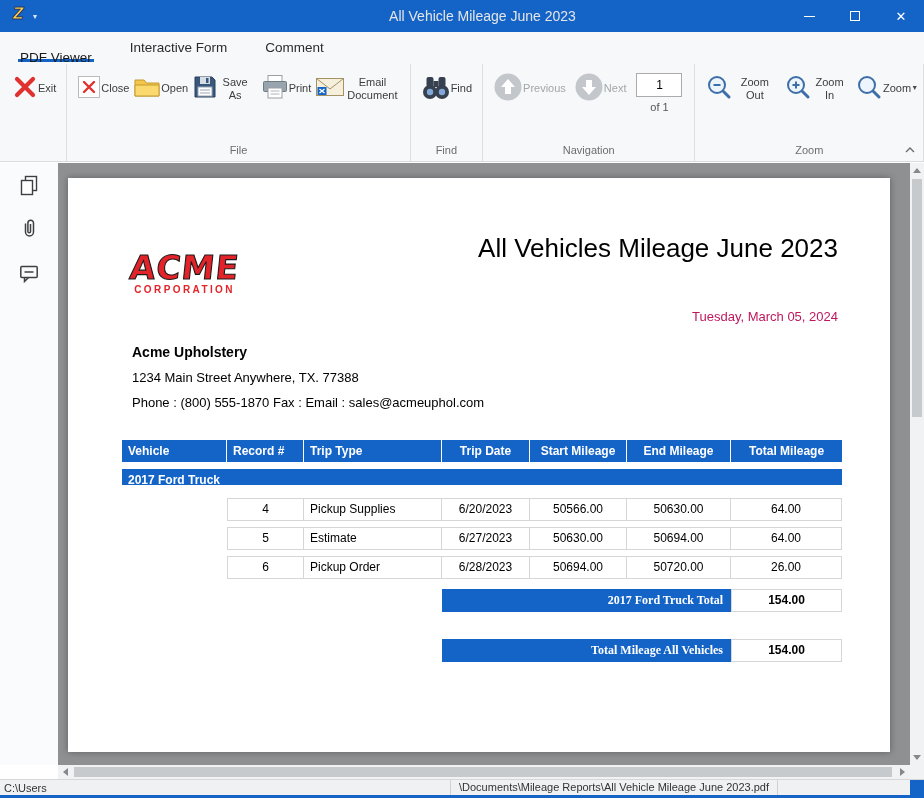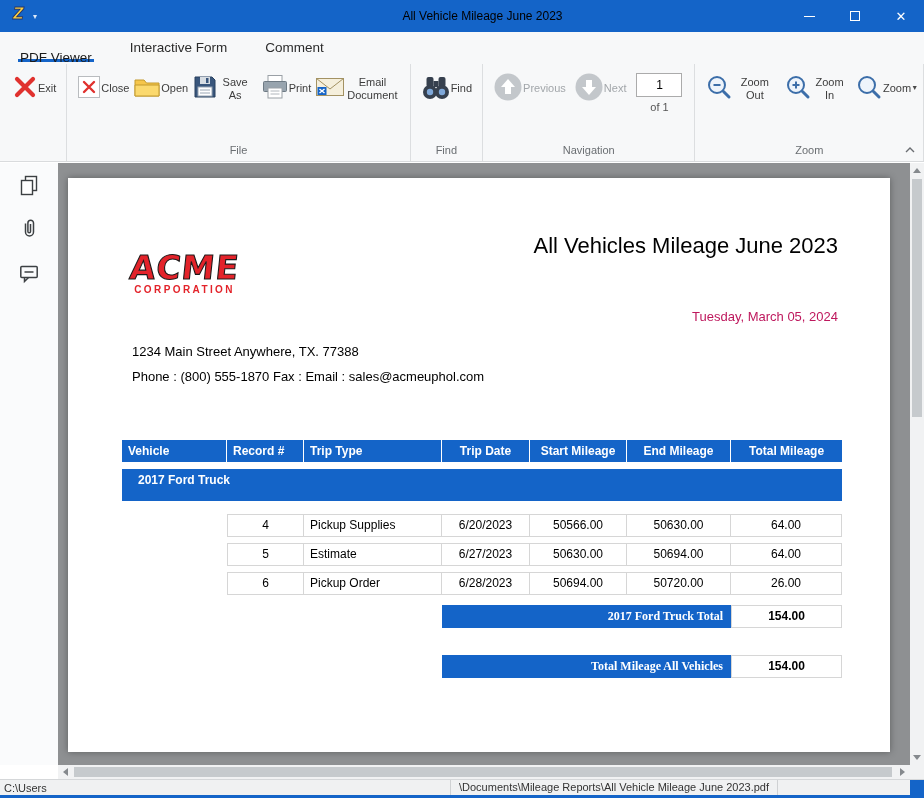--- a/index.html
+++ b/index.html
@@ -3,21 +3,21 @@
 <meta charset="utf-8">
 <style>
   * { margin:0; padding:0; box-sizing:border-box; }
   html,body { width:924px; height:798px; }
   body { font-family:"Liberation Sans", sans-serif; position:relative; background:#fff; overflow:hidden; }
 
   
   .titlebar { position:absolute; left:0; top:0; width:924px; height:32px; background:#1464c8; display:flex; align-items:center; }
   .titlebar-left { display:flex; align-items:center; gap:5px; padding-left:10px; z-index:2; }
   .app-caret { font-size:8px; color:#dce8f8; }
-  .win-title { position:absolute; left:0; right:0; text-align:center; font-size:12px; color:#000000;margin-left:41px; }
+  .win-title { position:absolute; left:0; right:0; text-align:center; font-size:14px; color:#e5e5e5;margin-left:41px; }
   .win-controls { margin-left:auto; display:flex; height:32px; z-index:2; }
   .winbtn { width:46px; display:flex; align-items:center; justify-content:center; color:#fff; font-size:13px; }
   .minbar { width:11px; height:1px; background:#fff; display:inline-block; }
   .maxbox { width:10px; height:10px; border:1px solid #fff; display:inline-block; }
 
   
   .tabrow { position:absolute; top:32px; left:0; width:924px; height:30px; background:#f7f8f9; display:flex; padding-left:18px; }
   .tab { display:flex; align-items:center; padding:3px 2px 0 2px; margin-right:34px; font-size:13.5px; color:#2b2b2b; border-bottom:3px solid transparent; }
   .tab.active { border-bottom-color:#1464c8; color:#1a1a1a;margin-top:20px; }
 
@@ -40,33 +40,33 @@
   .sidebar { position:absolute; left:0; top:163px; width:58px; height:602px; background:#fafbfc; }
   .side-btn { width:58px; height:44px; display:flex; align-items:center; justify-content:center; }
 
   
   .docarea { position:absolute; left:58px; top:163px; width:852px; height:602px; background:#8e9092; overflow:hidden; }
   .page { position:absolute; left:10px; top:15px; width:822px; height:574px; background:#fff; box-shadow:0 0 7px rgba(0,0,0,.35); }
 
   .logo { position:absolute; left:62px; top:70px; }
   .logo-acme { font-size:33px; font-weight:900; color:#e3232a; -webkit-text-stroke:1.1px #1a1a1a; transform:skewX(-6deg); letter-spacing:1px; font-family:"DejaVu Sans", sans-serif; }
   .logo-corp { font-size:10px; font-weight:bold; color:#e3232a; letter-spacing:2.4px; margin-top:-3px; text-align:center; }
-  .doc-title { position:absolute; right:52px; top:55px; font-size:22px; color:#000; }
+  .doc-title { position:absolute; right:52px; top:55px; font-size:26px; color:#000; }
   .doc-date { position:absolute; right:52px; top:107px; font-size:13px; color:#be185d;margin-top:24px; }
   .company { position:absolute; left:64px; top:166px; font-size:13px; color:#000; }
   .company .name { font-weight:bold; font-size:14px; margin-bottom:10px; }
   .company .line { margin-bottom:10px; }
 
   .rtable { position:absolute; left:54px; top:262px; width:720px; font-size:12px; color:#000; }
   .thead, .trow { display:grid; grid-template-columns:105px 77px 138px 88px 97px 104px 111px; }
   .thead { height:22px; }
   .th { background:#1464c8; color:#fff; font-weight:bold; line-height:22px; border-right:1px solid #fff; padding:0 6px; overflow:hidden; }
   .th:last-child { border-right:none; }
   .th.al { text-align:left; } .th.ac { text-align:center; }
-  .tgroup { margin-top:7px; height:32px; background:#1464c8; color:#fff; font-weight:bold; line-height:22px; padding-left:16px; }
+  .tgroup { margin-top:7px; height:16px; background:#1464c8; color:#fff; font-weight:bold; line-height:22px; padding-left:6px; }
   .trow { height:23px; margin-top:6px; }
   .trow.first { margin-top:13px; }
   .td { border:1px solid #d6d6d6; border-left:none; line-height:21px; padding:0 6px; background:#fff; }
   .td.blank { border:none; background:transparent; }
   .td.bl { border-left:1px solid #d6d6d6; }
   .td.ac { text-align:center; } .td.al { text-align:left; }
   .trowtotal { display:flex; margin-top:10px; height:23px; }
   .trowtotal.grand { margin-top:27px; }
   .total-spacer { width:320px; }
   .total-bar { width:289px; background:#1464c8; color:#fff; font-weight:bold; line-height:23px; text-align:right; padding-right:8px;font-family:Liberation Serif, serif; }
@@ -318,20 +318,21 @@
 
     <div class="logo">
       <div class="logo-acme">ACME</div>
       <div class="logo-corp">CORPORATION</div>
     </div>
 
     <div class="doc-title">All Vehicles Mileage June 2023</div>
     <div class="doc-date">Tuesday, March 05, 2024</div>
 
     <div class="company">
+      <div class="name">Acme Upholstery</div>
       <div class="line">1234 Main Street Anywhere, TX. 77388</div>
       <div class="line">Phone : (800) 555-1870 Fax :  Email : sales@acmeuphol.com</div>
     </div>
 
     <div class="rtable">
       <div class="thead">
         <div class="th al">Vehicle</div>
         <div class="th al">Record #</div>
         <div class="th al">Trip Type</div>
         <div class="th ac">Trip Date</div>

